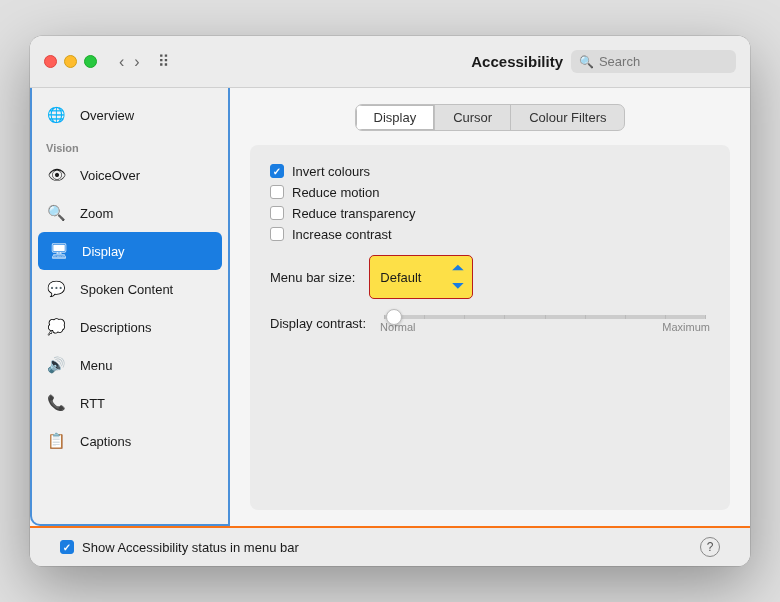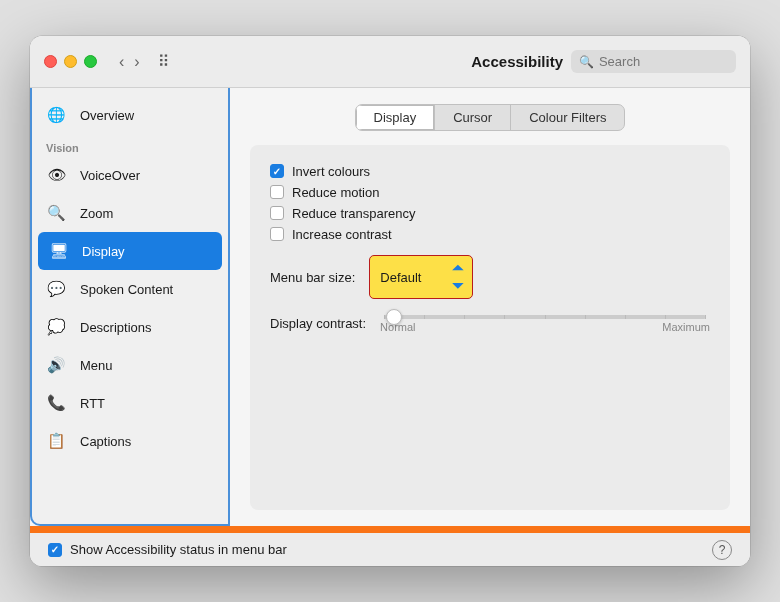--- a/index.html
+++ b/index.html
@@ -314,24 +314,24 @@
     }
 
     .slider-wrap {
       flex: 1;
     }
 
     
     .bottom-bar {
       height: 40px;
       background: #ececec;
-      border-top: 7px solid #f97316;
-      display: flex;
-      align-items: center;
-      padding: 0 18px;
+      border-top: 2px solid #f97316;
+      display: flex;
+      align-items: center;
+      padding: 0 30px;
       flex-shrink: 0;
       gap: 28px;
     }
 
     .bottom-checkbox-row {
       display: flex;
       align-items: center;
       gap: 8px;
       font-size: 13px;
       color: #1a1a1a;

